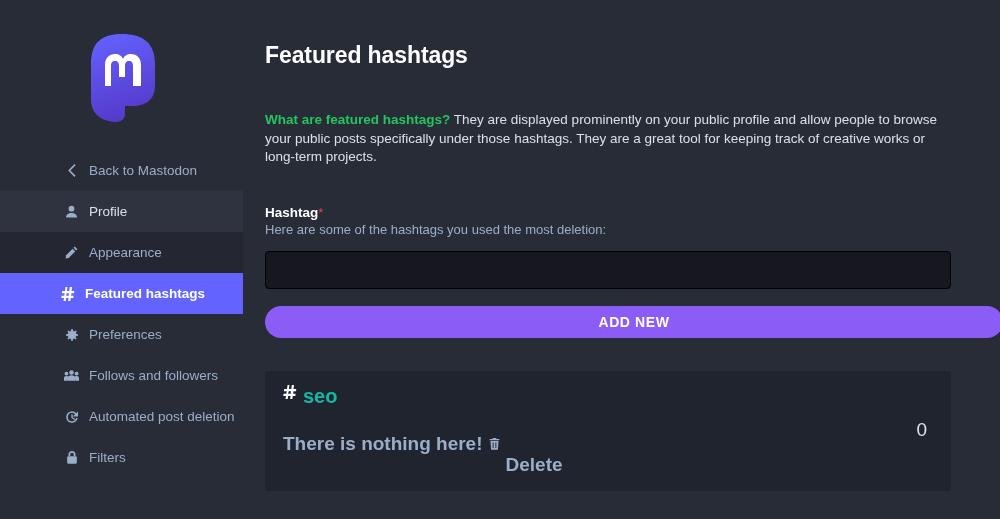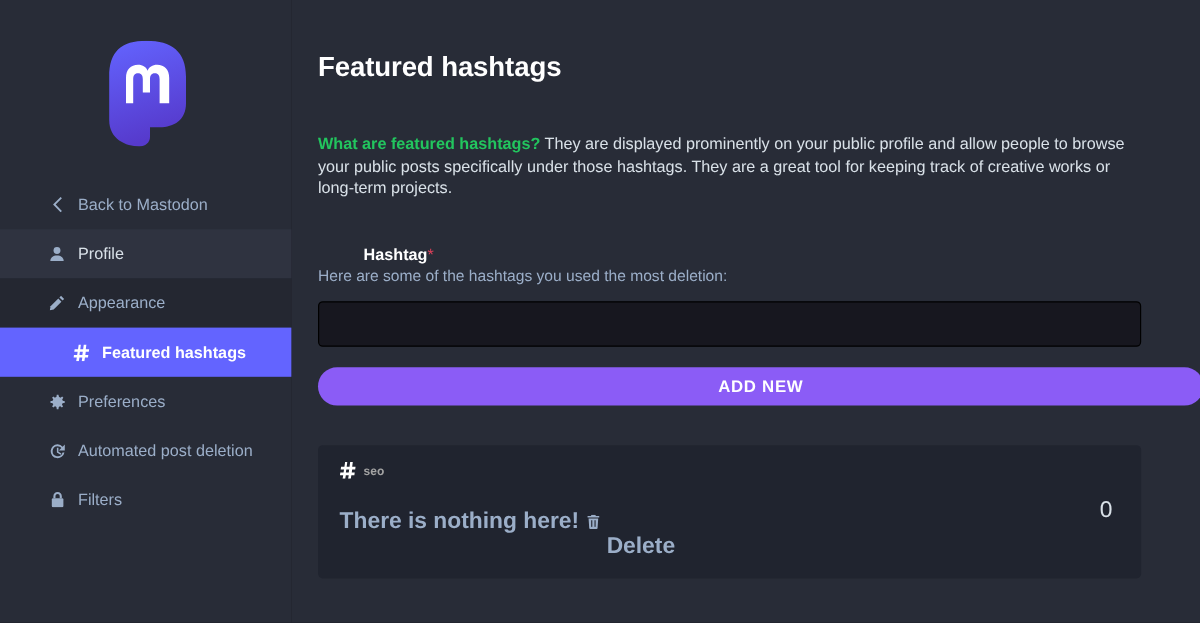--- a/index.html
+++ b/index.html
@@ -38,21 +38,21 @@
 
   .logo-mark { width: 82px; height: 88px; display: block; }
 
   .nav { display: flex; flex-direction: column; }
 
   .nav-item {
     display: flex;
     align-items: center;
     gap: 10px;
     height: 41px;
-    padding-left: 40px;
+    padding-left: 64px;
     color: #9baec8;
     font-size: 13.5px;
     text-decoration: none;
     white-space: nowrap;
   }
 
   .nav-item .ico {
     width: 15px;
     display: flex;
     align-items: center;
@@ -106,21 +106,20 @@
     max-width: 690px;
     margin-bottom: 38px;
   }
   .hint-block b { color: #22c55e; font-weight: bold; }
 
   .field-label {
     font-size: 13.5px;
     font-weight: bold;
     color: #ffffff;
     margin-bottom: 2px;
-    margin-left: 38px;
   }
   .req { color: #df405a; font-weight: normal; }
 
   .field-hint {
     font-size: 13px;
     color: #9baec8;
     margin-bottom: 14px;
   }
 
   .text-input {
@@ -159,25 +158,25 @@
     background: #20242f;
     border-radius: 4px;
     padding: 14px 18px 15px 18px;
     display: flex;
     align-items: center;
     justify-content: space-between;
   }
 
   .tag-name {
     display: flex;
-    align-items: flex-end;
+    align-items: flex-start;
     gap: 6px;
-    font-size: 10px;
-    font-weight: bold;
-    color: #a3a3a3;
+    font-size: 20px;
+    font-weight: bold;
+    color: #14b8a6;
     margin-bottom: 5px;
   }
   .tag-name .hash-glyph svg { display: block; fill: #ffffff; }
 
   .tag-meta {
     display: flex;
     align-items: center;
     gap: 6px;
     font-size: 19px;
     color: #9baec8;
@@ -257,20 +256,33 @@
 
     <a class="nav-item" href="#">
       <span class="ico">
         <svg width="14" height="14" viewBox="0 0 14 14">
             <path d="M7 4.4A2.6 2.6 0 1 0 7 9.6 2.6 2.6 0 0 0 7 4.4zm6 3.3V6.3l-1.7-.3a4.6 4.6 0 0 0-.5-1.2l1-1.4-1-1-1.4 1a4.6 4.6 0 0 0-1.2-.5L7.7 1H6.3l-.3 1.9a4.6 4.6 0 0 0-1.2.5l-1.4-1-1 1 1 1.4a4.6 4.6 0 0 0-.5 1.2L1 6.3v1.4l1.9.3c.1.4.3.8.5 1.2l-1 1.4 1 1 1.4-1c.4.2.8.4 1.2.5l.3 1.9h1.4l.3-1.9c.4-.1.8-.3 1.2-.5l1.4 1 1-1-1-1.4c.2-.4.4-.8.5-1.2z"></path>
           </svg>
       </span>
       <span class="nav-label">Preferences</span>
     </a>
 
+    <a class="nav-item" href="#">
+      <span class="ico">
+        <svg width="15" height="13" viewBox="0 0 16 13">
+            <circle cx="8" cy="3.2" r="2.4"></circle>
+            <circle cx="2.6" cy="4.4" r="2"></circle>
+            <circle cx="13.4" cy="4.4" r="2"></circle>
+            <path d="M8 6.2c2.6 0 4.2 1.4 4.2 3.5V12H3.8V9.7C3.8 7.6 5.4 6.2 8 6.2z"></path>
+            <path d="M2.6 7c1 0 1.8.2 2.4.6-.7.7-1 1.6-1 2.7V12H0V9.3C0 7.8.9 7 2.6 7z"></path>
+            <path d="M13.4 7c1.7 0 2.6.8 2.6 2.3V12h-4v-1.7c0-1.1-.3-2-1-2.7.6-.4 1.4-.6 2.4-.6z"></path>
+          </svg>
+      </span>
+      <span class="nav-label">Follows and followers</span>
+    </a>
 
 
     <a class="nav-item" href="#">
       <span class="ico">
         <svg width="14" height="14" viewBox="0 0 14 14">
             <path d="M7 1.2a5.8 5.8 0 1 0 5.7 6.9h-1.6A4.2 4.2 0 1 1 7 2.8c1.3 0 2.4.6 3.1 1.5L8 6.4h5V1.4l-1.8 1.8A5.8 5.8 0 0 0 7 1.2z"></path>
             <path d="M6.4 4.2h1.3v3.2l2.5 1.5-.7 1.1-3.1-1.9z"></path>
           </svg>
       </span>
       <span class="nav-label">Automated post deletion</span>

